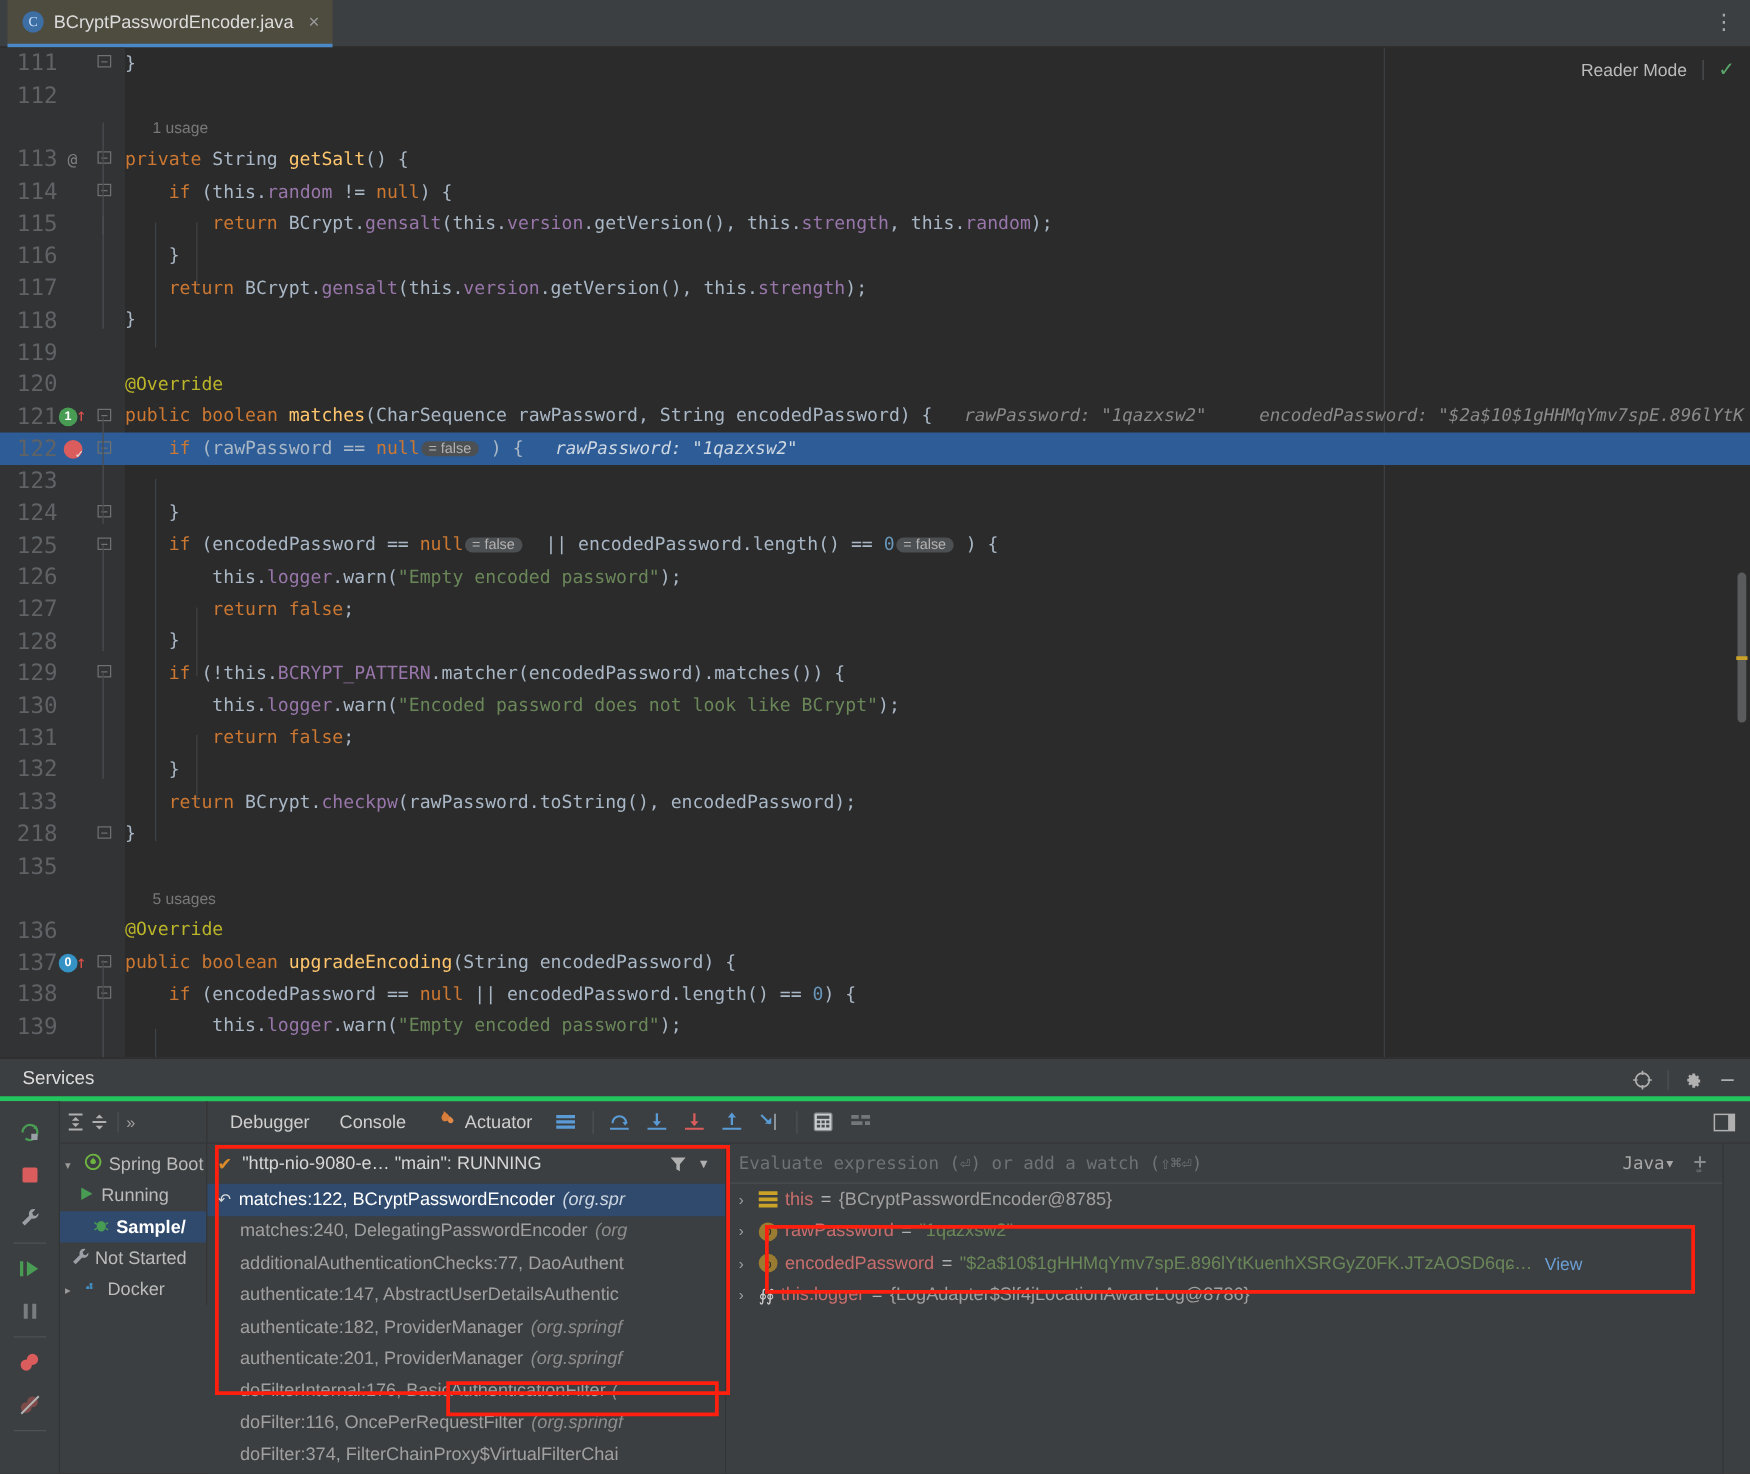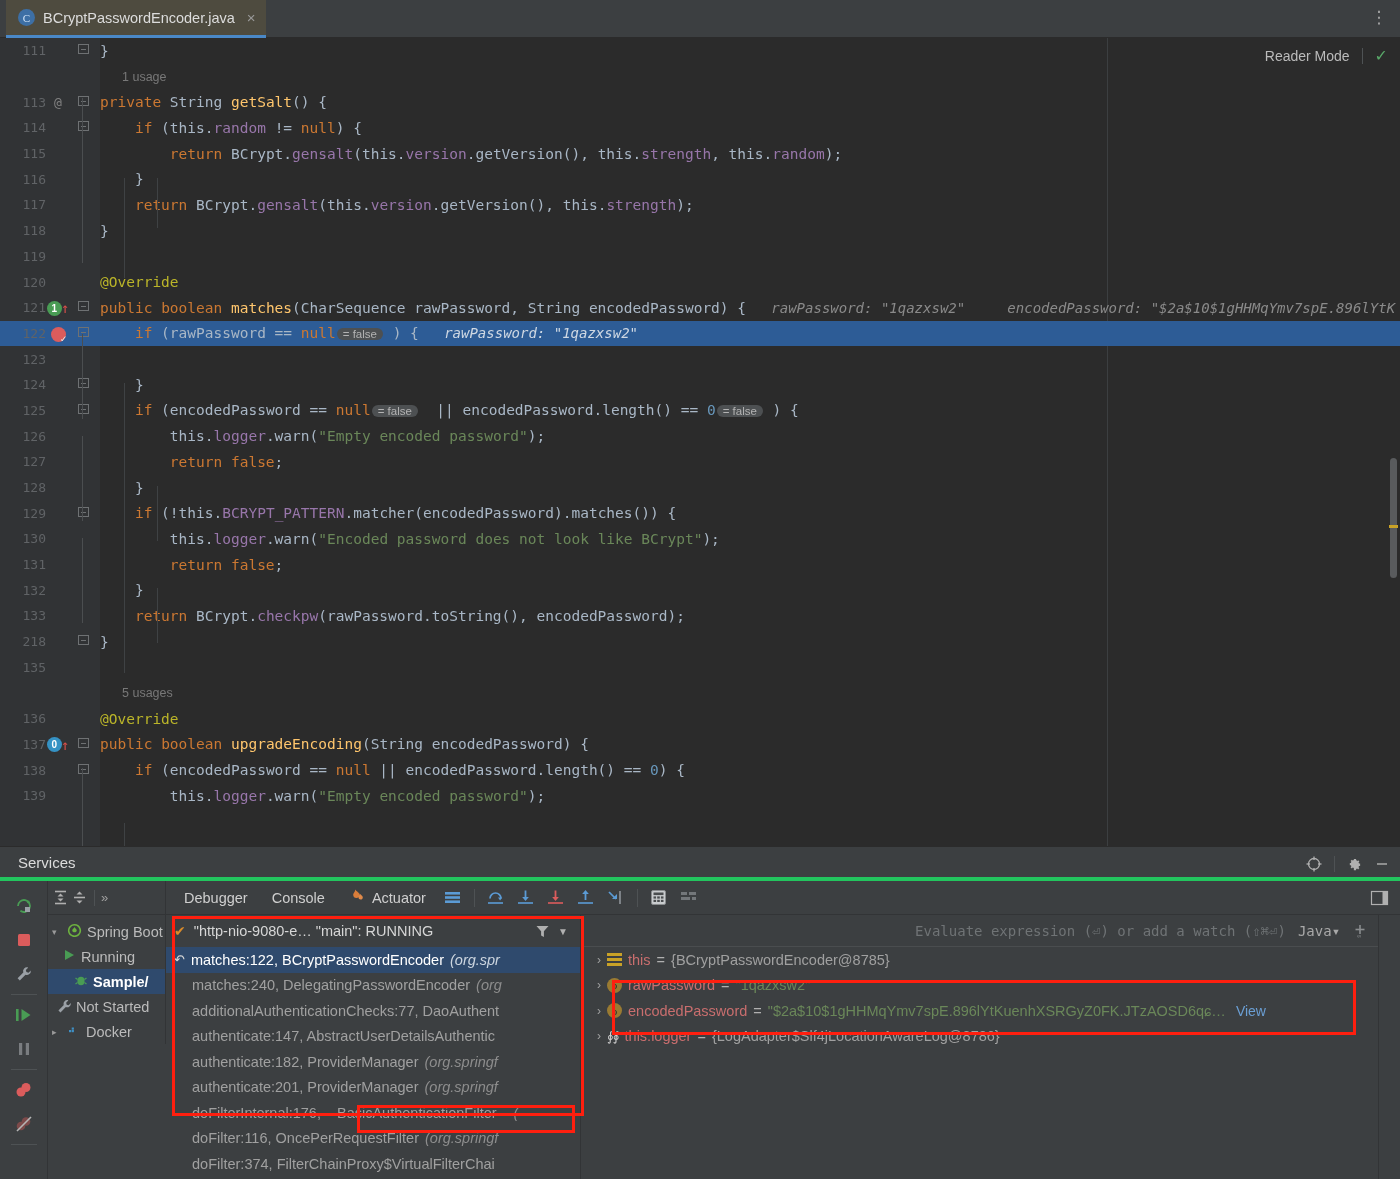--- a/index.html
+++ b/index.html
@@ -54,21 +54,21 @@
 
   .code-area { position: absolute; left: 0; top: 0; width: 100%; height: 100%; }
   .line {
     position: relative; height: 25.7px; display: flex; align-items: center;
     font-family: "DejaVu Sans Mono", monospace; font-size: 14.5px;
   }
   .line.hl { background: #2d5c96; }
   .line.hl .ln { background: #2d5c96; }
   .ln {
     position: absolute; left: 0; width: 46px; text-align: right;
-    color: #606366; font-size: 13px; font-family: "DejaVu Sans Mono", monospace;
+    color: #606366; font-size: 18px; font-family: "DejaVu Sans Mono", monospace;
   }
   .gmark { position: absolute; left: 46px; width: 24px; text-align: center; }
   .fold { position: absolute; left: 76px; width: 14px; text-align: center; color: #6e7173; font-size: 11px; }
   .code { position: absolute; left: 100px; white-space: pre; }
 
   .hint-line {
     position: relative; height: 25.7px; display: flex; align-items: center;
   }
   .usage-hint {
     position: absolute; left: 122px; color: #787878; font-size: 12.5px;
@@ -166,21 +166,21 @@
   .tree { width: 118px; background: #3c3f41; border-right: 1px solid #323436;
           padding-top: 4px; overflow: hidden; }
   .tree-row {
     height: 25px; display: flex; align-items: center; gap: 5px;
     color: #bbbbbb; font-size: 14.5px; white-space: nowrap;
   }
   .tree-row.sel { background: #2f4a6d; color: #ffffff; font-weight: bold; }
   .tree-arrow { color: #9a9a9a; font-size: 9px; width: 10px; }
 
   
-  .dbg { flex: 1; display: flex; flex-direction: column; text-align: right; }
+  .dbg { flex: 1; display: flex; flex-direction: column; }
   .dbg-toolbar {
     height: 34px; display: flex; align-items: center; gap: 0;
     border-bottom: 1px solid #323436; padding-left: 6px;
   }
   .tb-tab { color: #cfcfcf; font-size: 14.5px; padding: 0 12px; display: flex;
             align-items: center; gap: 6px; }
   .tb-sep { width: 1px; height: 18px; background: #4e5254; margin: 0 6px; }
   .tb-ico { width: 30px; height: 28px; display: flex; align-items: center; justify-content: center; }
 
   .dbg-main { flex: 1; display: flex; position: relative; }
@@ -262,20 +262,24 @@
     </div>
 
     <div class="code-area">
 
       <div class="line">
         <span class="ln">111</span>
         <span class="fold"><span class="fold-box"></span></span>
         <span class="code txt">}</span>
       </div>
 
+      <div class="line">
+        <span class="ln">112</span>
+        <span class="code"></span>
+      </div>
 
       <div class="hint-line">
         <span class="usage-hint">1 usage</span>
       </div>
 
       <div class="line">
         <span class="ln">113</span>
         <span class="gmark"><span class="m-at">@</span></span>
         <span class="fold"><span class="fold-box"></span></span>
         <span class="code"><span class="kw">private</span> <span class="txt">String</span> <span class="fn">getSalt</span><span class="txt">() {</span></span>
@@ -717,21 +721,21 @@
               <span>authenticate:147, AbstractUserDetailsAuthentic</span>
             </div>
             <div class="frame-row" style="padding-left:26px;">
               <span>authenticate:182, ProviderManager</span>
               <span class="frame-pkg">(org.springf</span>
             </div>
             <div class="frame-row" style="padding-left:26px;">
               <span>authenticate:201, ProviderManager</span>
               <span class="frame-pkg">(org.springf</span>
             </div>
-            <div class="frame-row" style="padding-left:26px;gap:12px;">
+            <div class="frame-row" style="padding-left:26px;gap:0;">
               <span>doFilterInternal:176, </span>
               <span style="padding-left:4px;">BasicAuthenticationFilter</span>
               <span class="frame-pkg" style="padding-left:5px;">(</span>
             </div>
             <div class="frame-row" style="padding-left:26px;">
               <span>doFilter:116, OncePerRequestFilter</span>
               <span class="frame-pkg">(org.springf</span>
             </div>
             <div class="frame-row" style="padding-left:26px;">
               <span>doFilter:374, FilterChainProxy$VirtualFilterChai</span>

